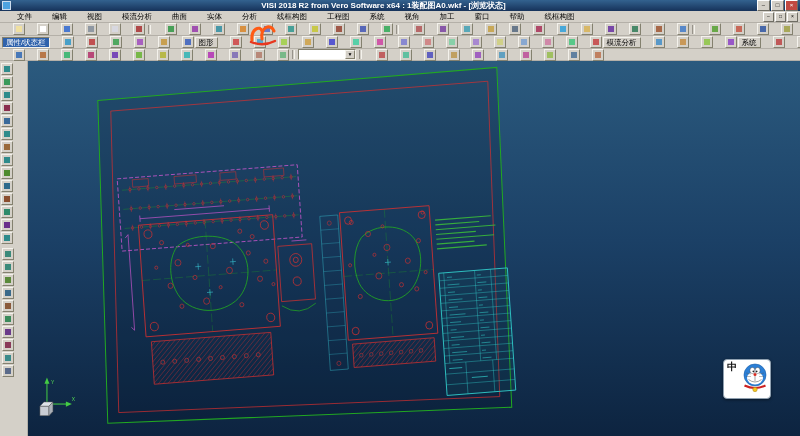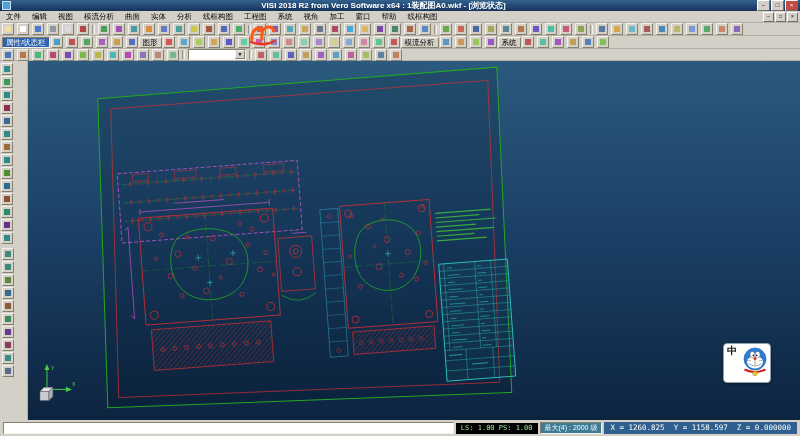--- a/index.html
+++ b/index.html
@@ -15,21 +15,21 @@
 
   
   .menubar{height:11px;background:#d4d0c8;display:flex;align-items:center;font-size:7.5px;border-bottom:1px solid #b4b0a8;padding:0 2px;flex:none;}
   .menu-item{padding:0 4px;line-height:11px;white-space:nowrap;}
   .mspacer{flex:1;}
   .mdibtn{width:9px;height:8px;font-size:5px;line-height:7px;text-align:center;background:#d4d0c8;border:1px solid;border-color:#fff #6f6d64 #6f6d64 #fff;margin-left:1px;}
 
   
   .tbrow{background:#d4d0c8;display:flex;align-items:center;gap:1px;padding:0 2px;border-bottom:1px solid #b4b0a8;flex:none;}
   .row1{height:12px;}.row2{height:12px;}.row3{height:11px;}
-  .iconstrip{display:flex;gap:3px;align-items:center;}
+  .iconstrip{display:flex;gap:12px;align-items:center;margin-left:11px;}
   .ticon{width:10px;height:10px;flex:none;background:#d4d0c8;border:1px solid;border-color:#f4f2ec #84816f #84816f #f4f2ec;position:relative;}
   .ticon::after{content:"";position:absolute;left:2px;top:2px;right:2px;bottom:2px;background:var(--ic,#889);}
   .tsep{width:1px;height:9px;border-left:1px solid #97938a;border-right:1px solid #f4f2ec;margin:0 2px;flex:none;}
   .tbtab{font-size:7.5px;line-height:9px;padding:0 3px;border:1px solid;border-color:#f4f2ec #84816f #84816f #f4f2ec;background:#d4d0c8;white-space:nowrap;flex:none;}
   .tbtab.active{background:#2f62ac;color:#fff;border-color:#84816f #f4f2ec #f4f2ec #84816f;}
   .combo{width:54px;height:9px;background:#fff;border:1px solid;border-color:#84816f #f4f2ec #f4f2ec #84816f;display:flex;align-items:center;justify-content:space-between;font-size:6px;flex:none;padding-left:2px;}
   .combo .arr{width:8px;height:7px;background:#d4d0c8;border:1px solid;border-color:#f4f2ec #84816f #84816f #f4f2ec;font-size:5px;line-height:6px;text-align:center;}
 
   
   .workarea{flex:1;display:flex;min-height:0;}
@@ -612,30 +612,20 @@
           <line x1="35" y1="14" x2="40" y2="13" stroke="#555" stroke-width="0.4"></line>
           <line x1="35" y1="16.5" x2="40" y2="16.5" stroke="#555" stroke-width="0.4"></line>
           <path d="M20.5 25.5 Q31 30.5 41.5 25.5" fill="none" stroke="#cc2222" stroke-width="2.2"></path>
           <circle cx="31" cy="29.5" r="2.2" fill="#f4c520" stroke="#a88210" stroke-width="0.5"></circle>
         </svg>
       </div>
     </div>
   </div>
 
 
-  <div class="statusbar">
-    <span class="msgfield"></span>
-    <span class="lsps">LS: 1.00  PS: 1.00</span>
-    <span class="statseg">最大(4) : 2000 级</span>
-    <span class="coords">
-      <span>X = 1260.825</span>
-      <span>Y = 1158.597</span>
-      <span>Z = 0.000000</span>
-    </span>
-  </div>
 
   <div class="watermark">
     <svg width="30" height="26" viewBox="0 0 30 26">
       <path d="M4 20 C3 9 12 5 14 11" fill="none" stroke="#ff5a14" stroke-width="3.1" stroke-linecap="round"></path>
       <path d="M14 19 C12 7 23 3 26 11" fill="none" stroke="#ff5a14" stroke-width="3.1" stroke-linecap="round"></path>
       <path d="M3 22 Q15 27 27 21" fill="none" stroke="#e8371e" stroke-width="2.4" stroke-linecap="round"></path>
     </svg>
   </div>
 
 </div>

